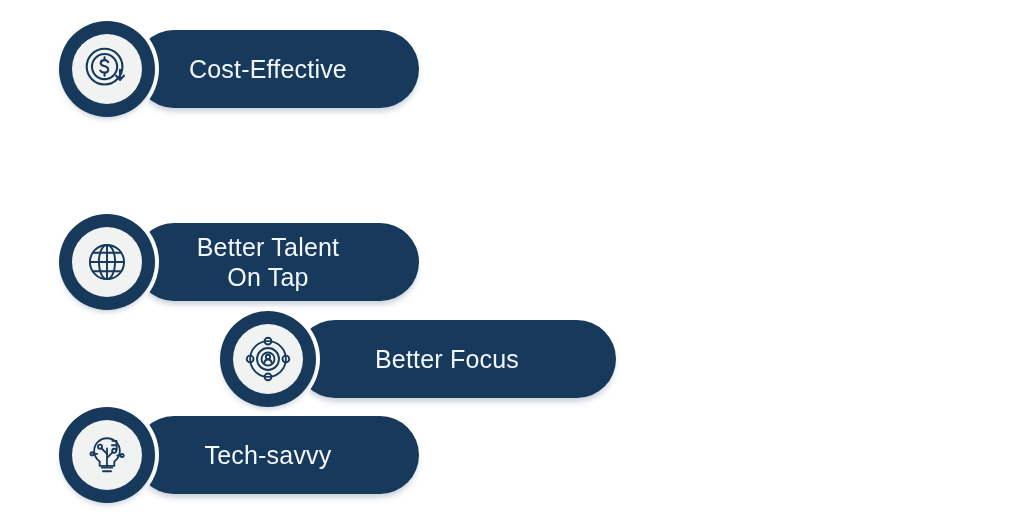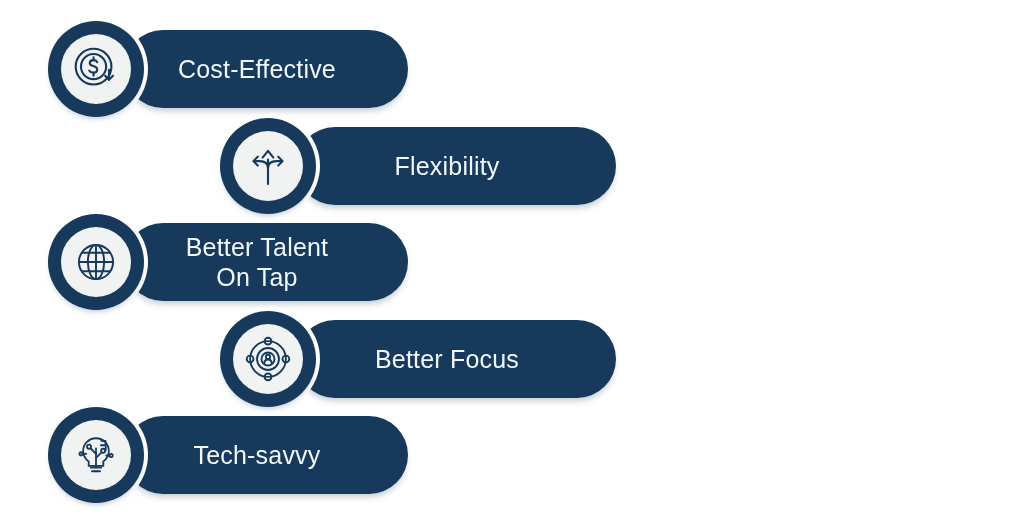--- a/index.html
+++ b/index.html
@@ -91,21 +91,21 @@
     top: -4px;
     left: -4px;
     width: 104px;
     height: 104px;
     border-radius: 50%;
     background: #ffffff;
     z-index: 2;
   }
 
   
-  .row-a { left: 48px;  }
+  .row-a { left: 59px;  }
   .row-b { left: 220px; }
 
   .row-1 { top: 21px;  }
   .row-2 { top: 118px; }
   .row-3 { top: 214px; }
   .row-4 { top: 311px; }
   .row-5 { top: 407px; }
 </style>
 </head>
 <body>
@@ -124,38 +124,20 @@
           <circle cx="29" cy="29" r="15.5"></circle>
           <path d="M33.5 23.5c-1-1.6-2.6-2.4-4.6-2.4-2.7 0-4.6 1.5-4.6 3.6 0 2 1.4 3 4.3 3.7 3.2.8 4.9 1.9 4.9 4.2 0 2.3-2 3.9-4.8 3.9-2.3 0-4.1-.9-5.1-2.6"></path>
           <path d="M29 17.6v3.3M29 36.8v3.4"></path>
           <path d="M48 33v12"></path>
           <path d="M43.2 40.2 48 45.4l4.8-5.2"></path>
         </svg>
       </div>
     </div>
   </div>
 
-  <div class="row row-b row-2" style="width:396px;">
-    <div class="pill" style="left:76px; width:320px;">
-      <span class="pill-label">Flexibility</span>
-    </div>
-    <div class="badge-ring"></div>
-    <div class="badge">
-      <div class="badge-inner">
-        <svg viewBox="0 0 64 64" fill="none" stroke="#16395c" stroke-width="2.6" stroke-linecap="round" stroke-linejoin="round">
-          <path d="M32 54V24"></path>
-          <path d="M25.4 21.6 32 13.4l6.6 8.2"></path>
-          <path d="M32 35c0-6 4-9 10.5-9h5.5"></path>
-          <path d="M44.6 20.6 50 26l-5.4 5.4"></path>
-          <path d="M32 35c0-6-4-9-10.5-9H16"></path>
-          <path d="M19.4 20.6 14 26l5.4 5.4"></path>
-        </svg>
-      </div>
-    </div>
-  </div>
 
   <div class="row row-a row-3" style="width:360px;">
     <div class="pill" style="left:76px; width:284px;">
       <span class="pill-label">Better Talent
 On Tap</span>
     </div>
     <div class="badge-ring"></div>
     <div class="badge">
       <div class="badge-inner">
         <svg viewBox="0 0 64 64" fill="none" stroke="#16395c" stroke-width="2.4" stroke-linecap="round" stroke-linejoin="round">

